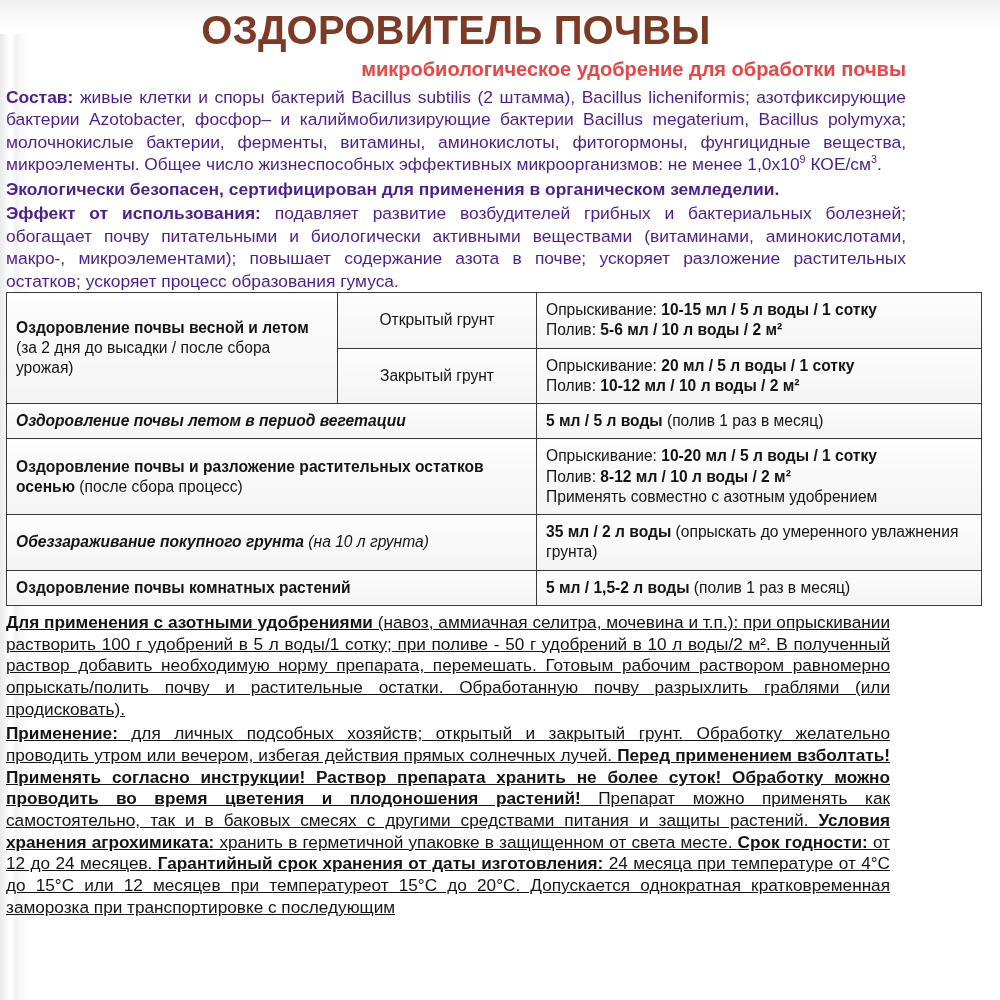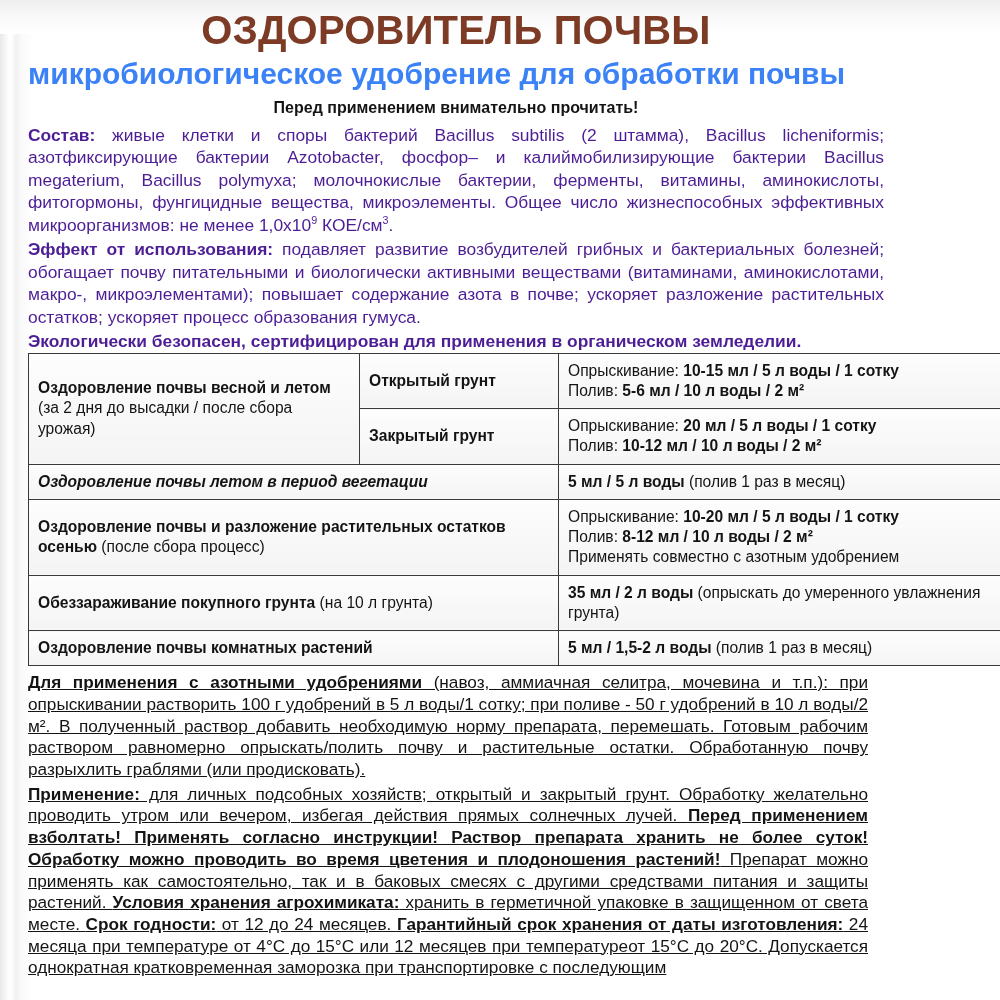--- a/index.html
+++ b/index.html
@@ -34,40 +34,40 @@
     top: 0; left: 0;
     width: 1000px; height: 34px;
     background: linear-gradient(180deg, #efefef 0%, #f8f8f8 45%, #ffffff 100%);
     pointer-events: none;
     z-index: 0;
   }
 
   .page {
     position: relative;
     z-index: 2;
-    padding: 0 28px;
+    padding: 0 6px;
     box-sizing: border-box;
     width: 912px;
   }
 
   
   .title {
     text-align: center;
     color: #7d3b26;
     font-size: 40px;
     font-weight: bold;
     letter-spacing: 0.2px;
     line-height: 1.0;
     margin: 10px 0 0 0;
     white-space: nowrap;
   }
   .subtitle {
-    text-align: left;
-    color: #3b82f6;
-    font-size: 30px;
+    text-align: right;
+    color: #ef4444;
+    font-size: 20px;
     font-weight: bold;
     line-height: 1.0;
     margin: 9px 0 0 0;
     white-space: nowrap;
   }
   .notice {
     text-align: center;
     color: #141414;
     font-size: 16px;
     font-weight: bold;
@@ -107,21 +107,21 @@
   table.norms td {
     border: 1.6px solid #3a3a3a;
     padding: 7px 9px;
     font-size: 15.6px;
     line-height: 1.3;
     vertical-align: middle;
     color: #141414;
     background: linear-gradient(180deg, #fdfdfd 0%, #f4f4f4 100%);
   }
   td.c-task   { width: 312px; }
-  td.c-mode   { width: 180px; font-weight: bold; }
+  td.c-mode   { width: 180px; text-align: center; font-weight: normal; }
   td.c-dose   { width: auto; }
   .nb { font-weight: normal; }
 
   
   .foot {
     font-size: 17.2px;
     line-height: 1.26;
     text-align: justify;
     color: #141414;
     margin: 6px 16px 0 0;
@@ -133,32 +133,31 @@
 </head>
 <body>
 
 <div class="bg-texture"></div>
 <div class="bg-top-sheen"></div>
 
 <div class="page">
 
   <div class="title">ОЗДОРОВИТЕЛЬ ПОЧВЫ</div>
   <div class="subtitle">микробиологическое удобрение для обработки почвы</div>
-  <div class="notice">Перед применением внимательно прочитать!</div>
 
   <p class="para first">
     <span class="b">Состав:</span><span> живые клетки и споры бактерий Bacillus subtilis (2 штамма), Bacillus licheniformis; азотфиксирующие бактерии Azotobacter, фосфор– и калиймобилизирующие бактерии Bacillus megaterium, Bacillus polymуха; молочнокислые бактерии, ферменты, витамины, аминокислоты, фитогормоны, фунгицидные вещества, микроэлементы. Общее число жизнеспособных эффективных микроорганизмов: не менее 1,0x10</span><sup>9</sup><span> КОЕ/см</span><sup>3</sup><span>.</span>
   </p>
 
+  <p class="para b" style="margin-top:2px;">Экологически безопасен, сертифицирован для применения в органическом земледелии.</p>
+
   <p class="para" style="margin-top:2px;">
     <span class="b">Эффект от использования:</span><span> подавляет развитие возбудителей грибных и бактериальных болезней; обогащает почву питательными и биологически активными веществами (витаминами, аминокислотами, макро-, микроэлементами); повышает содержание азота в почве; ускоряет разложение растительных остатков; ускоряет процесс образования гумуса.</span>
   </p>
 
-  <p class="para b" style="margin-top:2px;">Экологически безопасен, сертифицирован для применения в органическом земледелии.</p>
-
 
   <table class="norms">
     <tbody>
 
       <tr>
         <td class="c-task" rowspan="2">
           <span class="b">Оздоровление почвы весной и летом</span><span class="nb"> (за 2 дня до высадки / после сбора урожая)</span>
         </td>
         <td class="c-mode">Открытый грунт</td>
         <td class="c-dose">
@@ -201,21 +200,21 @@
             <span class="nb">Опрыскивание: </span><span class="b">10-20 мл / 5 л воды / 1 сотку</span>
           </div>
           <div>
             <span class="nb">Полив: </span><span class="b">8-12 мл / 10 л воды / 2 м²</span>
           </div>
           <div class="nb">Применять совместно с азотным удобрением</div>
         </td>
       </tr>
 
       <tr>
-        <td class="c-task" colspan="2" style="width:492px;">
+        <td class="c-task" colspan="2" style="width:492px;font-style:italic;">
           <span class="b">Обеззараживание покупного грунта</span><span class="nb"> (на 10 л грунта)</span>
         </td>
         <td class="c-dose">
           <span class="b">35 мл / 2 л воды</span><span class="nb"> (опрыскать до умеренного увлажнения грунта)</span>
         </td>
       </tr>
 
       <tr>
         <td class="c-task b" colspan="2" style="width:492px;">Оздоровление почвы комнатных растений</td>
         <td class="c-dose">

